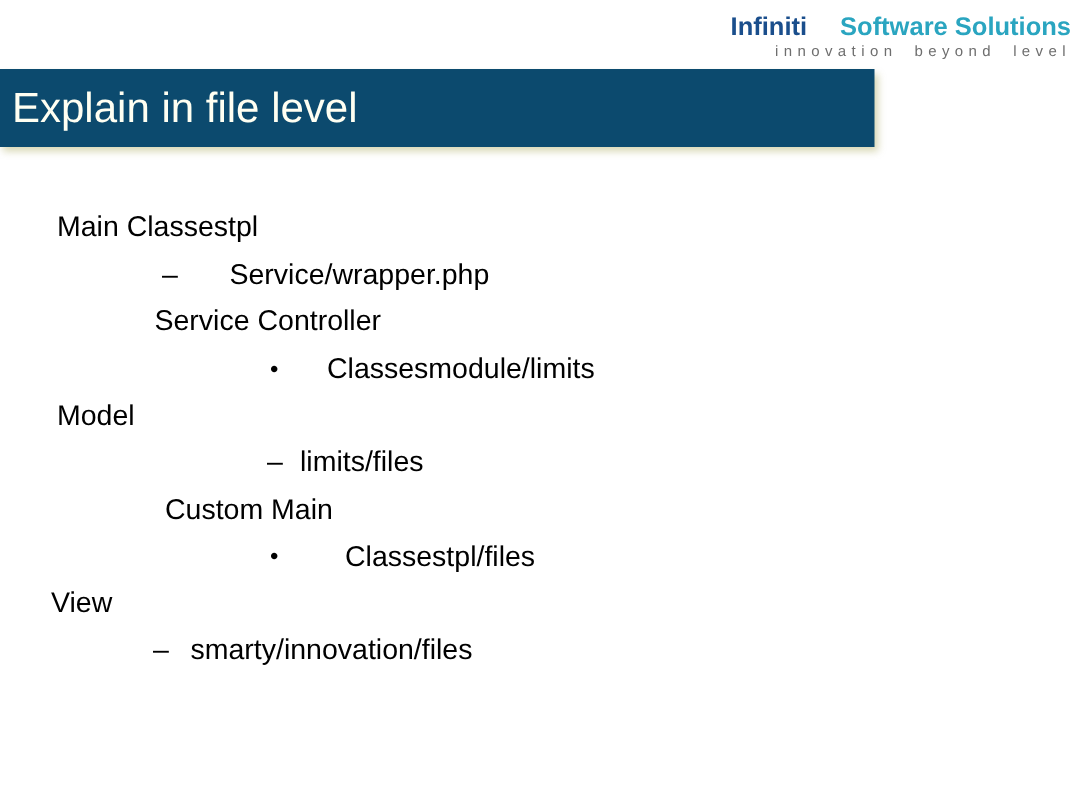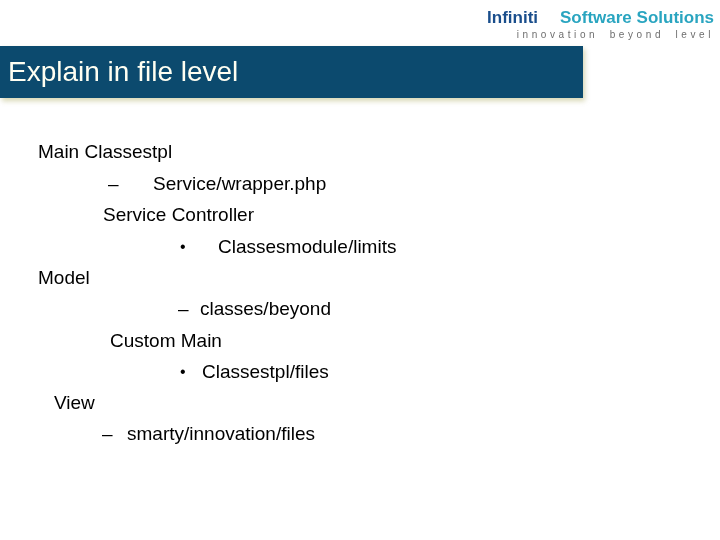--- a/index.html
+++ b/index.html
@@ -29,22 +29,22 @@
   .line{position:absolute;left:0;width:100%;height:24px;font-size:19px;color:#000000;}
   .line .b,.line .t{position:absolute;top:0;white-space:nowrap;}
   .line .dot{font-size:16px;top:2px;}
   .ln1{top:141px}  .ln1 .t{left:38px}
   .ln2{top:173px}  .ln2 .b{left:108px} .ln2 .t{left:153px}
   .ln3{top:204px}  .ln3 .t{left:103px}
   .ln4{top:236px}  .ln4 .b{left:180px} .ln4 .t{left:218px}
   .ln5{top:267px}  .ln5 .t{left:38px}
   .ln6{top:298px}  .ln6 .b{left:178px} .ln6 .t{left:200px}
   .ln7{top:330px}  .ln7 .t{left:110px}
-  .ln8{top:361px}  .ln8 .b{left:180px} .ln8 .t{left:202px}
-  .ln9{top:392px}  .ln9 .t{left:54px}
+  .ln8{top:361px}  .ln8 .b{left:180px} .ln8 .t{left:230px}
+  .ln9{top:392px}  .ln9 .t{left:34px}
   .ln10{top:423px} .ln10 .b{left:102px} .ln10 .t{left:127px}
 </style>
 </head>
 <body>
 
 <div class="slide">
 
   <div class="logo">
     <div class="logo-main">
       <span class="brand1">Infiniti</span><span class="brand2">Software Solutions</span>
@@ -69,21 +69,21 @@
     </div>
     <div class="line ln4">
       <span class="b dot">•</span>
       <span class="t">Classesmodule/limits</span>
     </div>
     <div class="line ln5">
       <span class="t">Model</span>
     </div>
     <div class="line ln6">
       <span class="b">–</span>
-      <span class="t">classes/beyond</span>
+      <span class="t">limits/files</span>
     </div>
     <div class="line ln7">
       <span class="t">Custom Main</span>
     </div>
     <div class="line ln8">
       <span class="b dot">•</span>
       <span class="t">Classestpl/files</span>
     </div>
     <div class="line ln9">
       <span class="t">View</span>

